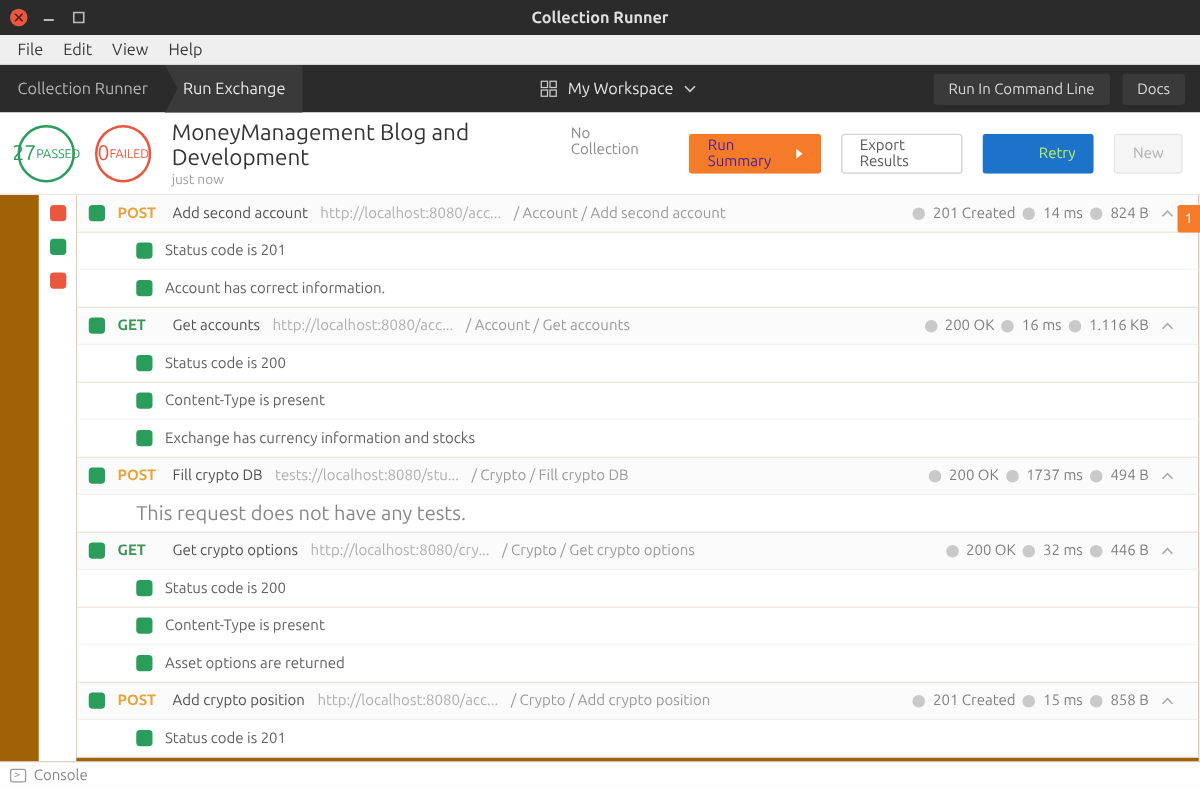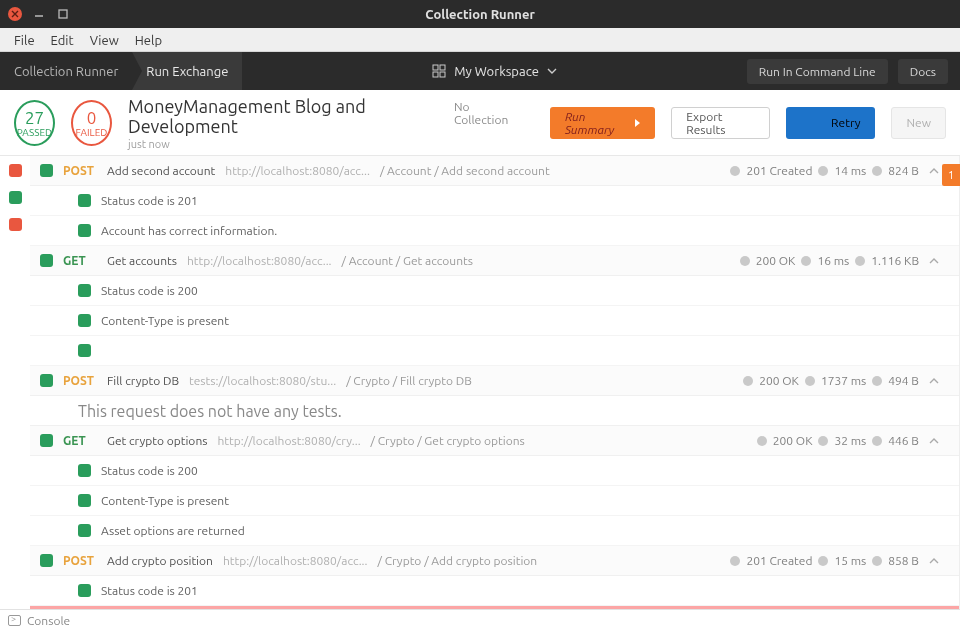--- a/index.html
+++ b/index.html
@@ -25,38 +25,38 @@
   .crumb.active::after{border-left-color:#3a3a3a;}
   .crumb.last::after{display:none;}
   .workspace{flex:1;display:flex;align-items:center;justify-content:center;gap:8px;color:#e4e4e4;cursor:pointer;}
   .ws-icon{display:inline-flex;}
   .chev-down{width:10px;height:10px;}
   .topnav-right{display:flex;align-items:flex-start;gap:10px;padding-right:12px;}
   .ghost-btn{background:#3a3a3a;color:#d8d8d8;border-radius:3px;padding:6px 12px;font-size:12px;cursor:pointer;}
 
   
   .summary{height:66px;border-bottom:1px solid #e8e8e8;display:flex;align-items:center;padding:0 14px;gap:16px;background:#fff;}
-  .counter{width:46px;height:46px;border-radius:50%;border:2px solid;display:flex;flex-direction:column;align-items:center;justify-content:center;font-size:10px;}
+  .counter{width:46px;height:46px;border-radius:50%;border:2px solid;display:flex;flex-direction:row;align-items:center;justify-content:center;font-size:10px;}
   .counter .num{font-size:17px;font-weight:400;}
   .counter.passed{border-color:#2a9d5c;color:#2a9d5c;}
   .counter.failed{border-color:#e9573f;color:#e9573f;}
   .run-title{display:flex;flex-direction:column;gap:2px;}
   .run-title .name{font-size:18px;color:#333;font-weight:400;}
   .run-title .sub{font-size:11px;color:#a0a0a0;}
   .env{font-size:12px;color:#8c8c8c;align-self:flex-start;margin-top:10px;}
   .summary .spacer{flex:1;}
   .btn{height:32px;padding:0 14px;border-radius:3px;font-size:12px;display:inline-flex;align-items:center;gap:8px;cursor:pointer;border:1px solid transparent;}
-  .btn.orange{background:#f37b2a;color:#7f1d1d;font-style:italic;}
+  .btn.orange{background:#f37b2a;color:#4c1d95;}
   .btn.grey{background:#fff;border-color:#d0d0d0;color:#555;}
-  .btn.blue{background:#1d73c9;color:#000000;padding-left:44px;}
+  .btn.blue{background:#1d73c9;color:#bef264;padding-left:44px;}
   .btn.disabled{background:#f5f5f5;color:#b0b0b0;border-color:#e5e5e5;text-align:right;}
   .arrow-right{width:0;height:0;border-top:4px solid transparent;border-bottom:4px solid transparent;border-left:5px solid #fff;}
 
   
-  .body{position:relative;height:453px;display:flex;background:#fca5a5;}
+  .body{position:relative;height:453px;display:flex;background:#a16207;padding-left:31px;}
   .left-rail{width:30px;background:#fff;display:flex;flex-direction:column;align-items:center;gap:14px;padding-top:8px;}
   .rail-sq{width:13px;height:13px;border-radius:3px;}
   .rail-sq.red{background:#e9573f;}
   .rail-sq.green{background:#2a9d5c;}
   .results{flex:1;overflow:hidden;border-right:1px solid #eee;}
   .results-inner{height:100%;overflow-y:hidden;}
 
   .side-tab{position:absolute;right:0;top:8px;width:18px;height:22px;background:#f37b2a;color:#fff;font-size:11px;display:flex;align-items:center;justify-content:center;border-radius:2px 0 0 2px;cursor:pointer;}
 
   
@@ -226,20 +226,21 @@
         <div class="test">
           <span class="sq"></span>
           <span>Status code is 200</span>
         </div>
         <div class="test">
           <span class="sq"></span>
           <span>Content-Type is present</span>
         </div>
         <div class="test">
           <span class="sq"></span>
+          <span>Exchange has currency information and stocks</span>
         </div>
         <div class="req">
           <span class="sq"></span>
           <span class="method post">POST</span>
           <span class="name">Fill crypto DB</span>
           <span class="url">tests://localhost:8080/stu...</span>
           <span class="path">/ Crypto / Fill crypto DB</span>
           <span class="meta">
             <span class="dot"></span>
             <span>200 OK</span>

